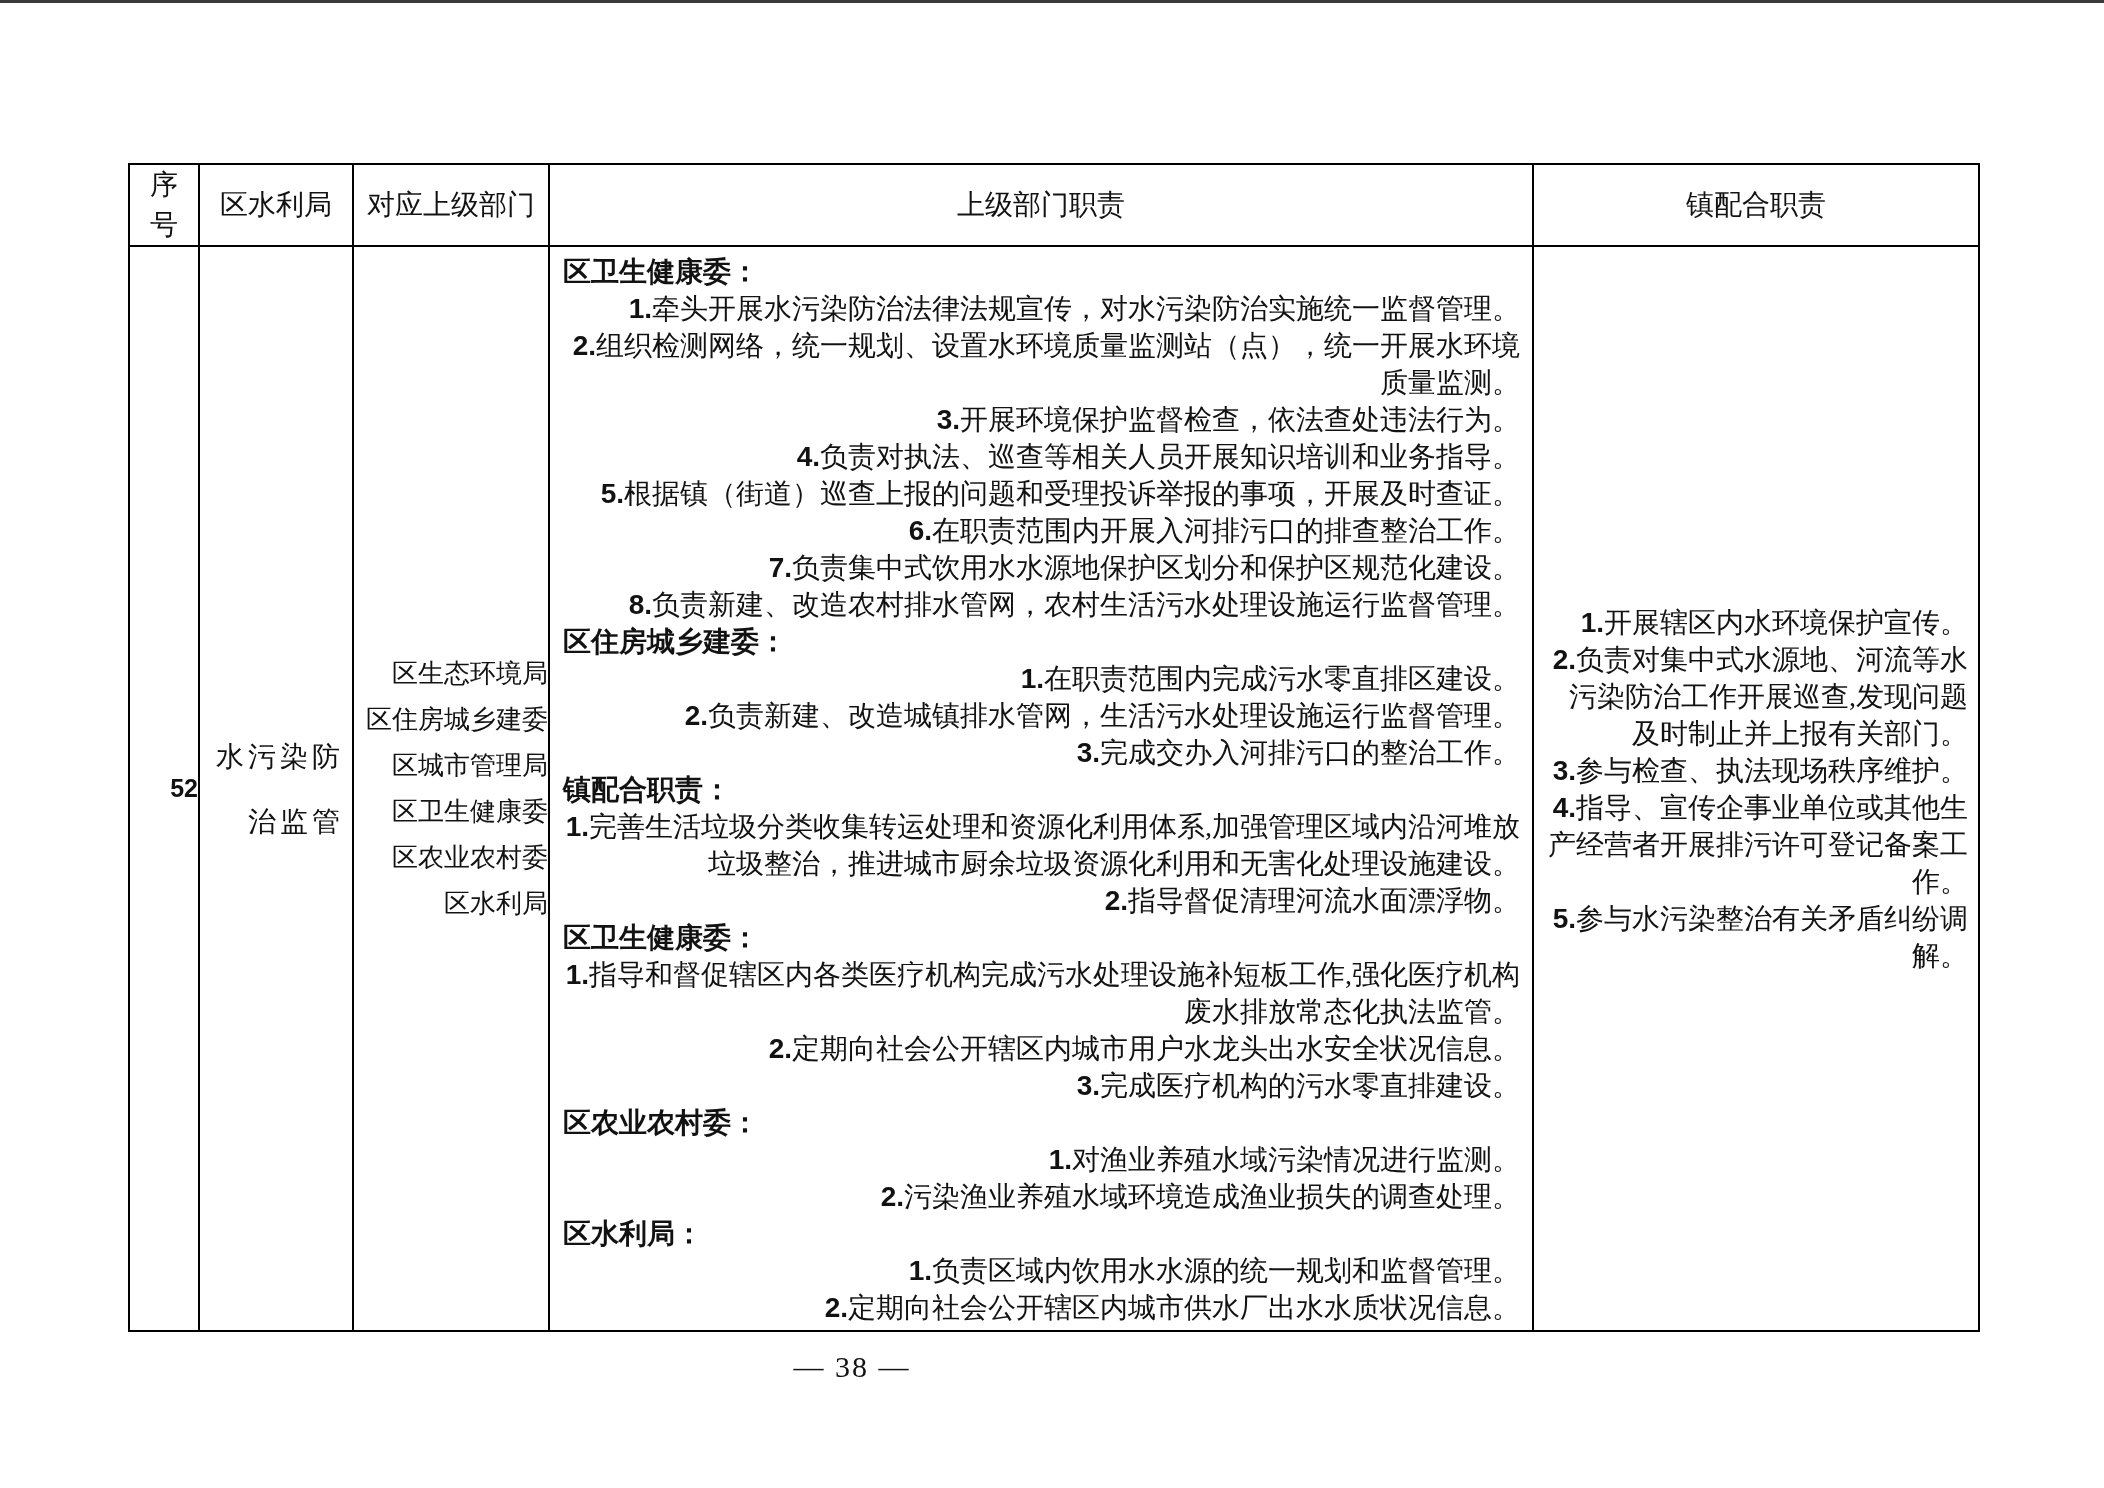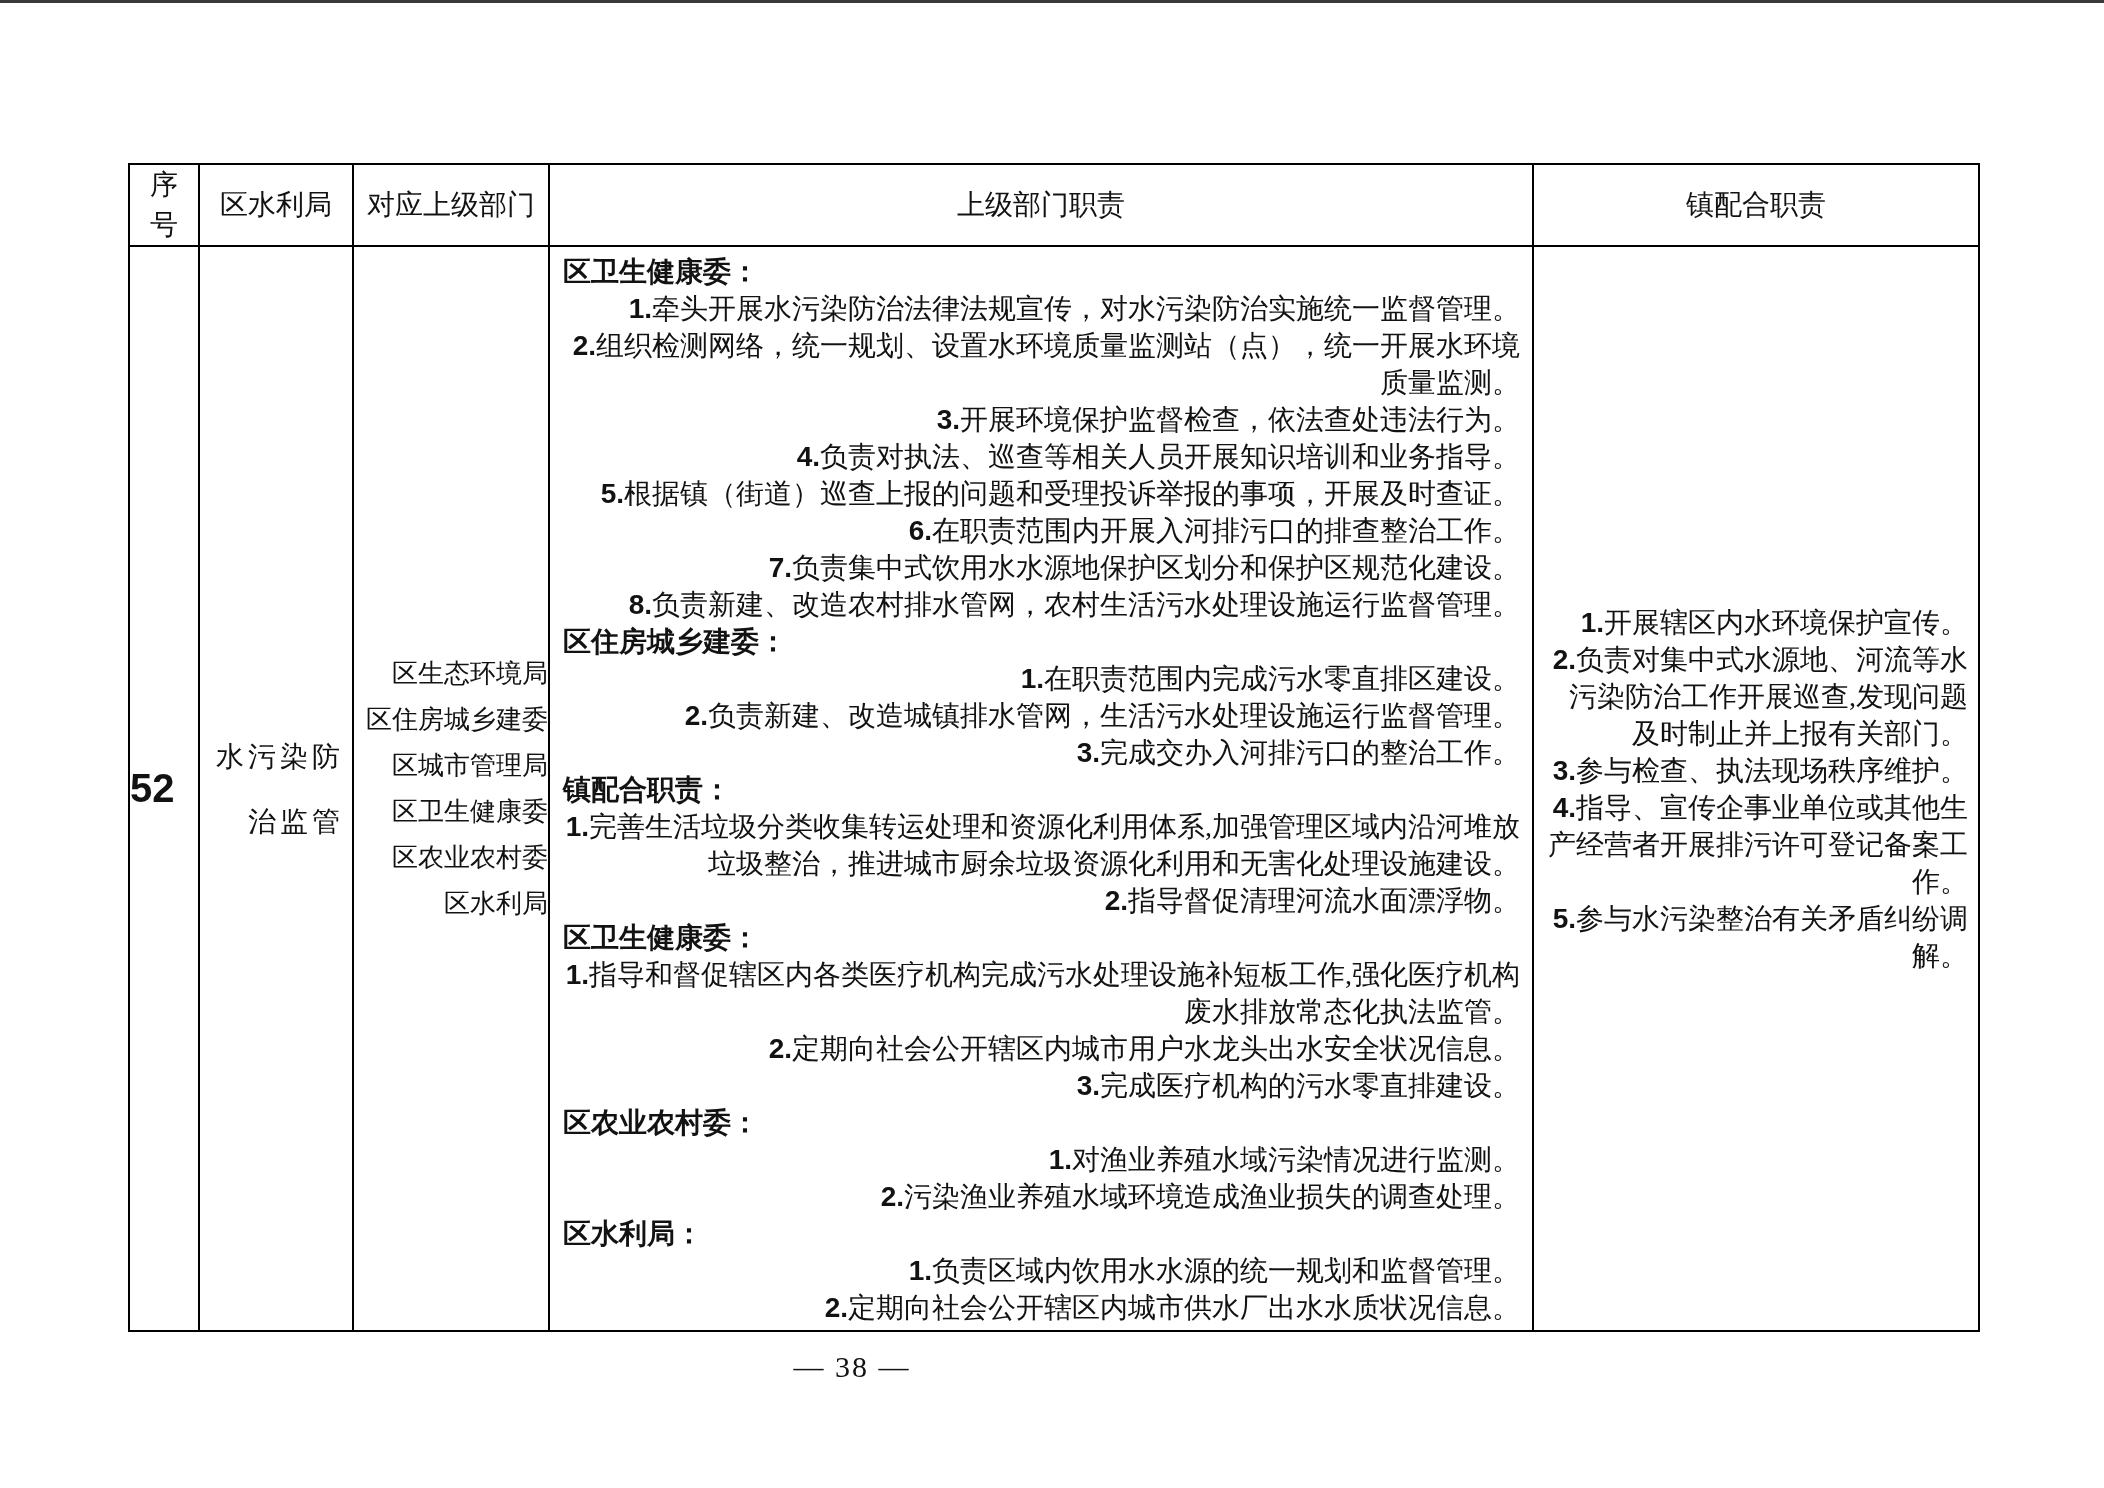--- a/index.html
+++ b/index.html
@@ -39,24 +39,24 @@
     text-align: center;
     vertical-align: middle;
   }
   .seq-head {
     display: inline-block;
     width: 30px;
     line-height: 40px;
     word-break: break-all;
   }
   .cell-seq {
-    text-align: left;
+    text-align: right;
     vertical-align: middle;
     font-family: "Liberation Sans", "DejaVu Sans", sans-serif;
-    font-size: 40px;
+    font-size: 25px;
     font-weight: 600;
   }
   .cell-item {
     text-align: center;
     vertical-align: middle;
   }
   .item-name {
     display: inline-block;
     width: 136px;
     font-size: 28px;

